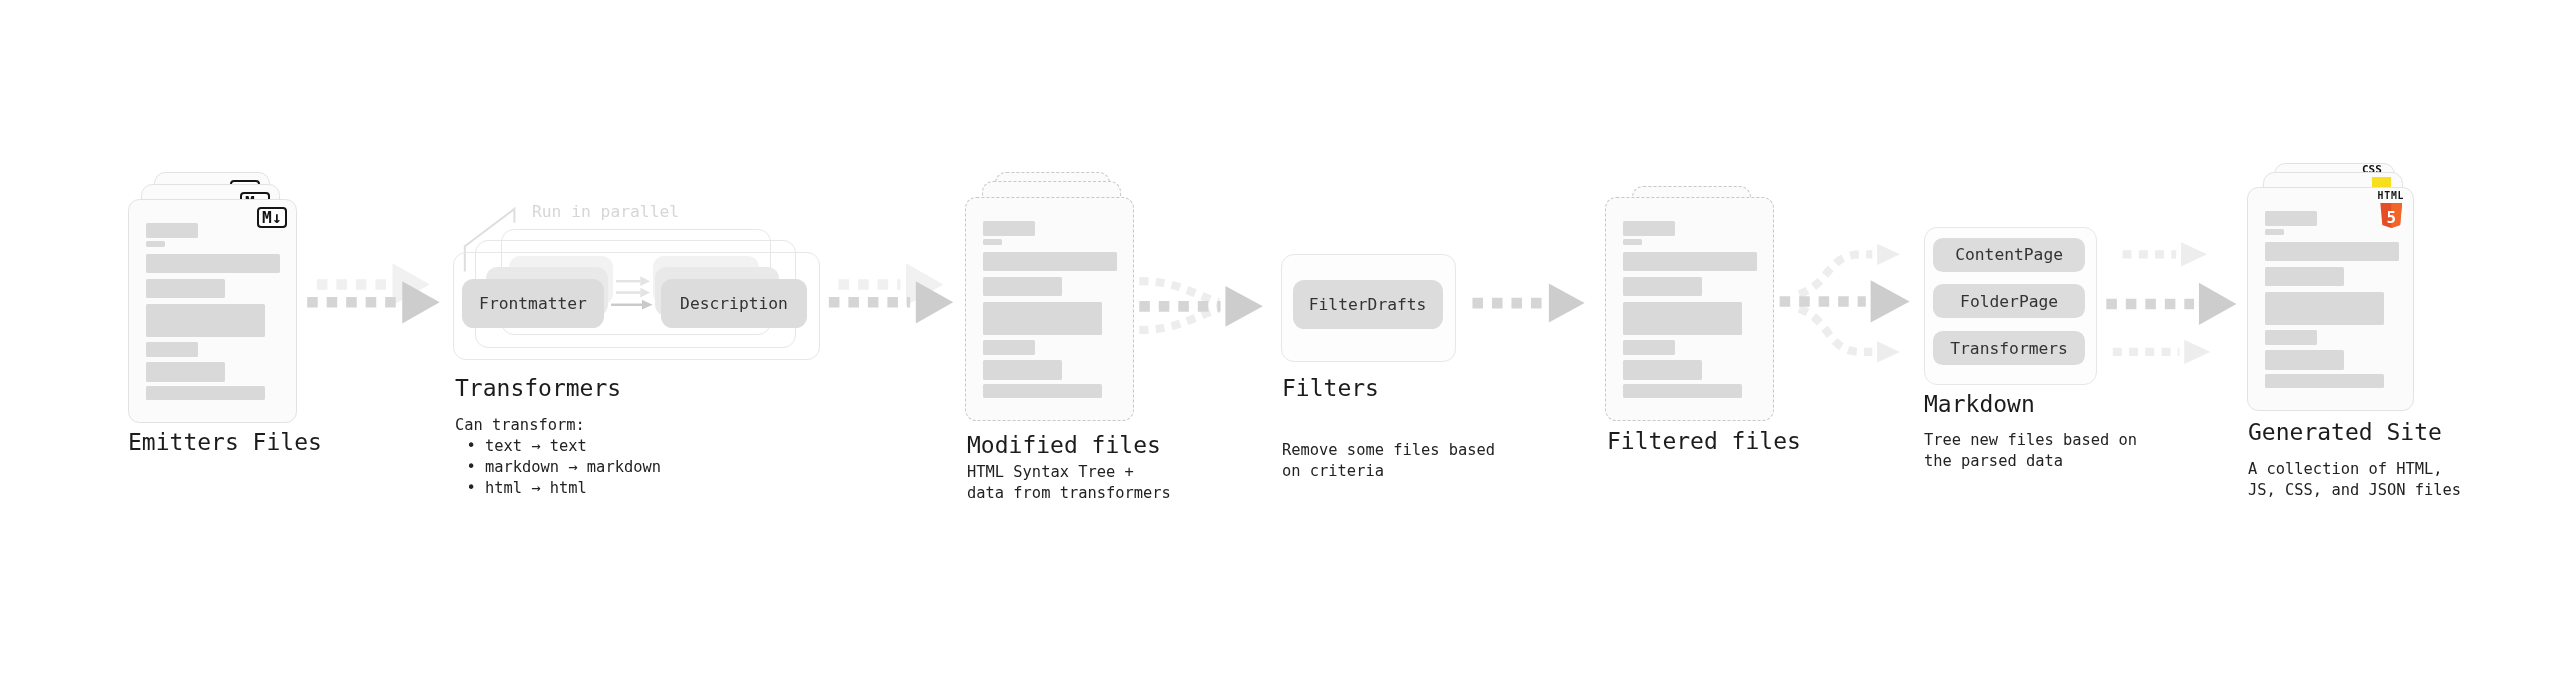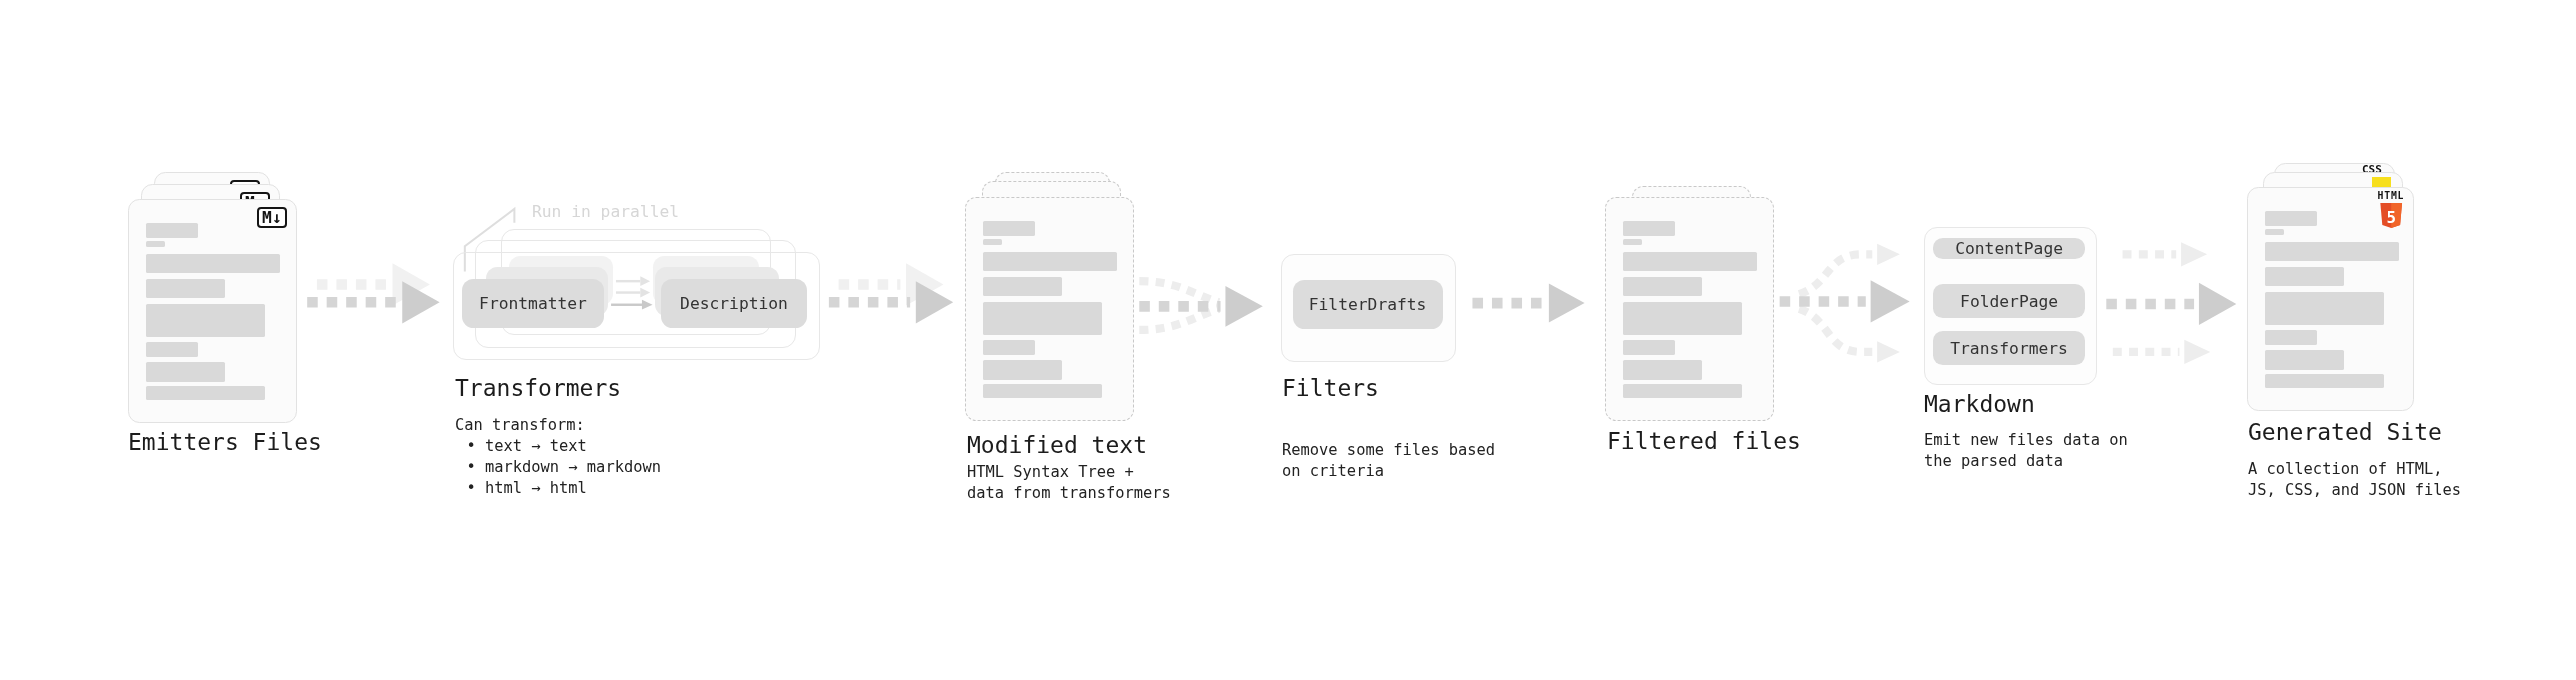--- a/index.html
+++ b/index.html
@@ -188,21 +188,21 @@
           <div class="bar" style="top: 23px; height: 15.4px; width: 52px;"></div>
           <div class="bar" style="top: 41px; height: 5.7px; width: 18.7px;"></div>
           <div class="bar" style="top: 54px; height: 18.7px; width: 134px;"></div>
           <div class="bar" style="top: 79px; height: 18.7px; width: 79px;"></div>
           <div class="bar" style="top: 104px; height: 32.5px; width: 119px;"></div>
           <div class="bar" style="top: 142px; height: 14.6px; width: 52px;"></div>
           <div class="bar" style="top: 162px; height: 19.5px; width: 79px;"></div>
           <div class="bar" style="top: 186px; height: 14px; width: 119px;"></div>
         </div>
     </div>
-    <h2 class="title" style="left:967px;top:432px">Modified text</h2>
+    <h2 class="title" style="left:967px;top:432px">Modified files</h2>
     <div class="desc" style="left:967px;top:462px">
       <div>HTML Syntax Tree +</div>
       <div>data from transformers</div>
     </div>
   </section>
 
   
   <section>
     <div class="obox filled" style="left:1281px;top:254px;width:173px;height:106px">
       <div class="chip" style="left:10.6px;top:25px;width:150px;height:49px">
@@ -230,33 +230,33 @@
           <div class="bar" style="top: 162px; height: 19.5px; width: 79px;"></div>
           <div class="bar" style="top: 186px; height: 14px; width: 119px;"></div>
         </div>
     </div>
     <h2 class="title" style="left:1607px;top:428px">Filtered files</h2>
   </section>
 
   
   <section>
     <div class="obox filled" style="left:1924px;top:227px;width:171px;height:156px">
-      <div class="chip" style="left:8.1px;top:9.8px;width:152px;height:21px;border-radius:9.8px">
+      <div class="chip" style="left:8.1px;top:9.8px;width:152px;height:34px;border-radius:9.8px">
         <span>ContentPage</span>
       </div>
       <div class="chip" style="left:8.1px;top:56px;width:152px;height:34px;border-radius:9.8px">
         <span>FolderPage</span>
       </div>
       <div class="chip" style="left:8.1px;top:103px;width:152px;height:34px;border-radius:9.8px">
         <span>Transformers</span>
       </div>
     </div>
     <h2 class="title" style="left:1924px;top:391px">Markdown</h2>
     <div class="desc" style="left:1924px;top:430px">
-      <div>Emit new files data on</div>
+      <div>Tree new files based on</div>
       <div>the parsed data</div>
     </div>
   </section>
 
   
   <section>
     <div class="card" style="left:2274px;top:163px;width:119px;height:203px">
       <div class="css-badge">
         <span>CSS</span><i></i>
       </div>

